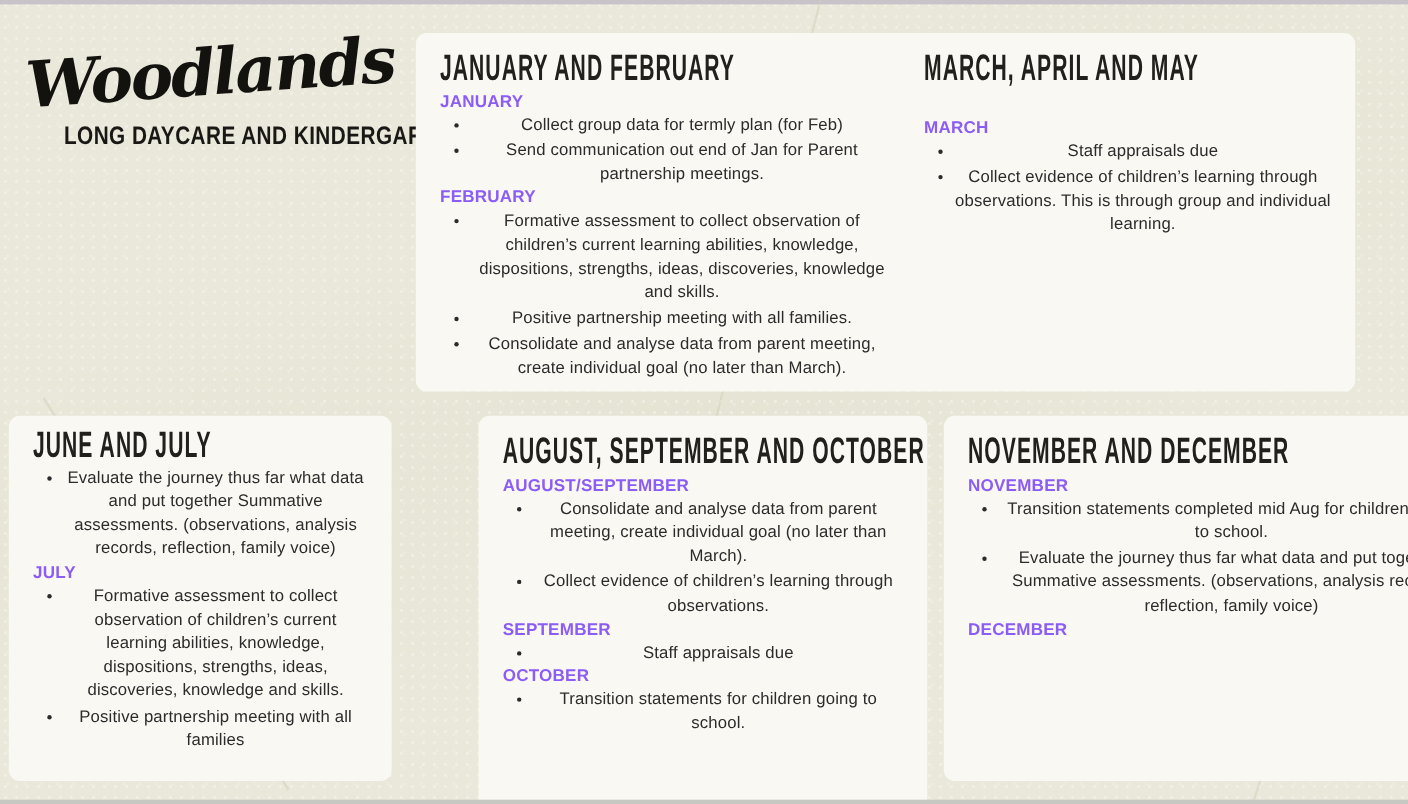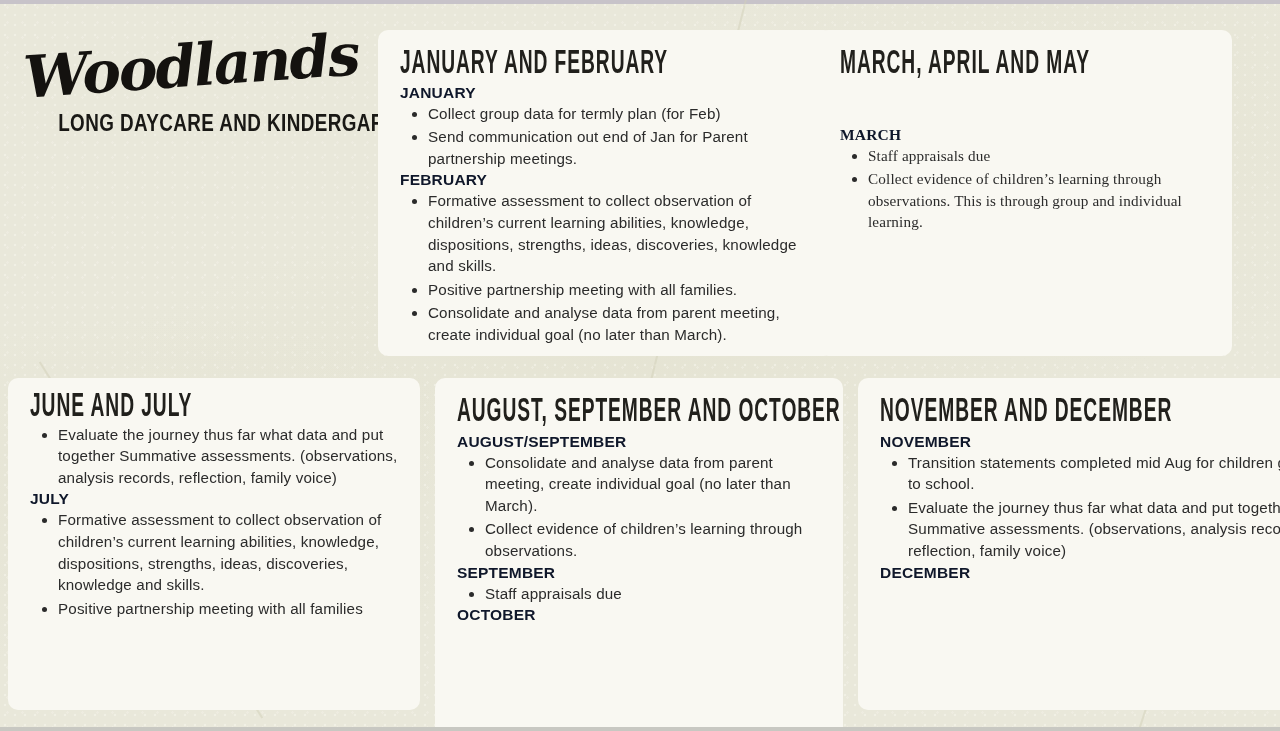--- a/index.html
+++ b/index.html
@@ -46,38 +46,38 @@
     }
   }
 
   
   .card{
     position:absolute;background:#f9f8f2;border-radius:10px;
     padding:14px 22px;box-sizing:border-box;overflow:hidden;
   }
   .card-jan-feb{left:378px;top:30px;width:456px;height:326px;}
   .card-mar-apr-may{left:818px;top:30px;width:414px;height:326px;}
-  .card-jun-jul{left:8px;top:378px;width:412px;height:332px;padding-top:9px;}
+  .card-jun-jul{left:8px;top:378px;width:348px;height:332px;padding-top:9px;}
   .card-aug-sep-oct{left:435px;top:378px;width:408px;height:390px;}
   .card-nov-dec{left:858px;top:378px;width:495px;height:332px;}
   .card-title{
     display:inline-block;font-weight:700;font-size:31px;color:#21201c;
     letter-spacing:1.5px;transform:scale(0.62,1.08);transform-origin:left center;
     white-space:nowrap;line-height:1.15;
   }
   .card-body{margin-top:4px;}
   .card-jan-feb   .card-body{margin-top:4px;}
-  .card-mar-apr-may .card-body{margin-top:46px;font-family:Liberation Serif, serif;}
+  .card-mar-apr-may .card-body{margin-top:28px;}
   .card-jun-jul   .card-body{margin-top:0;}
   .card-aug-sep-oct .card-body{margin-top:5px;}
   .card-nov-dec   .card-body{margin-top:5px;}
-  .month-head{font-weight:700;font-size:15.5px;color:#0f172a;letter-spacing:0.2px;margin-top:1px;}
+  .month-head{font-weight:700;font-size:15.5px;color:#8b5cf6;letter-spacing:0.2px;margin-top:1px;}
   .month-list{
     margin:1px 0 2px 0;padding-left:28px;font-size:15.2px;color:#2b2b2b;
-    line-height:1.42;letter-spacing:0.15px;
+    line-height:1.42;letter-spacing:0.15px;text-align:center;
   }
   .month-list li{margin:0 0 2px 0;}
 </style>
 </head>
 <body>
 
 <div class="screen">
   <div class="edge edge-top"></div>
 
   <div class="vein vein-1"></div>
@@ -152,20 +152,23 @@
         <div class="month-head">AUGUST/SEPTEMBER</div>
         <ul class="month-list">
           <li>Consolidate and analyse data from parent meeting, create individual goal (no later than March).</li>
           <li>Collect evidence of children’s learning through observations.</li>
         </ul>
         <div class="month-head">SEPTEMBER</div>
         <ul class="month-list">
           <li>Staff appraisals due</li>
         </ul>
         <div class="month-head">OCTOBER</div>
+        <ul class="month-list">
+          <li>Transition statements for children going to school.</li>
+        </ul>
       </div>
     </section>
 
     <section class="card card-nov-dec">
       <div>
         <span class="card-title">NOVEMBER AND DECEMBER</span>
       </div>
       <div class="card-body">
         <div class="month-head">NOVEMBER</div>
         <ul class="month-list">

